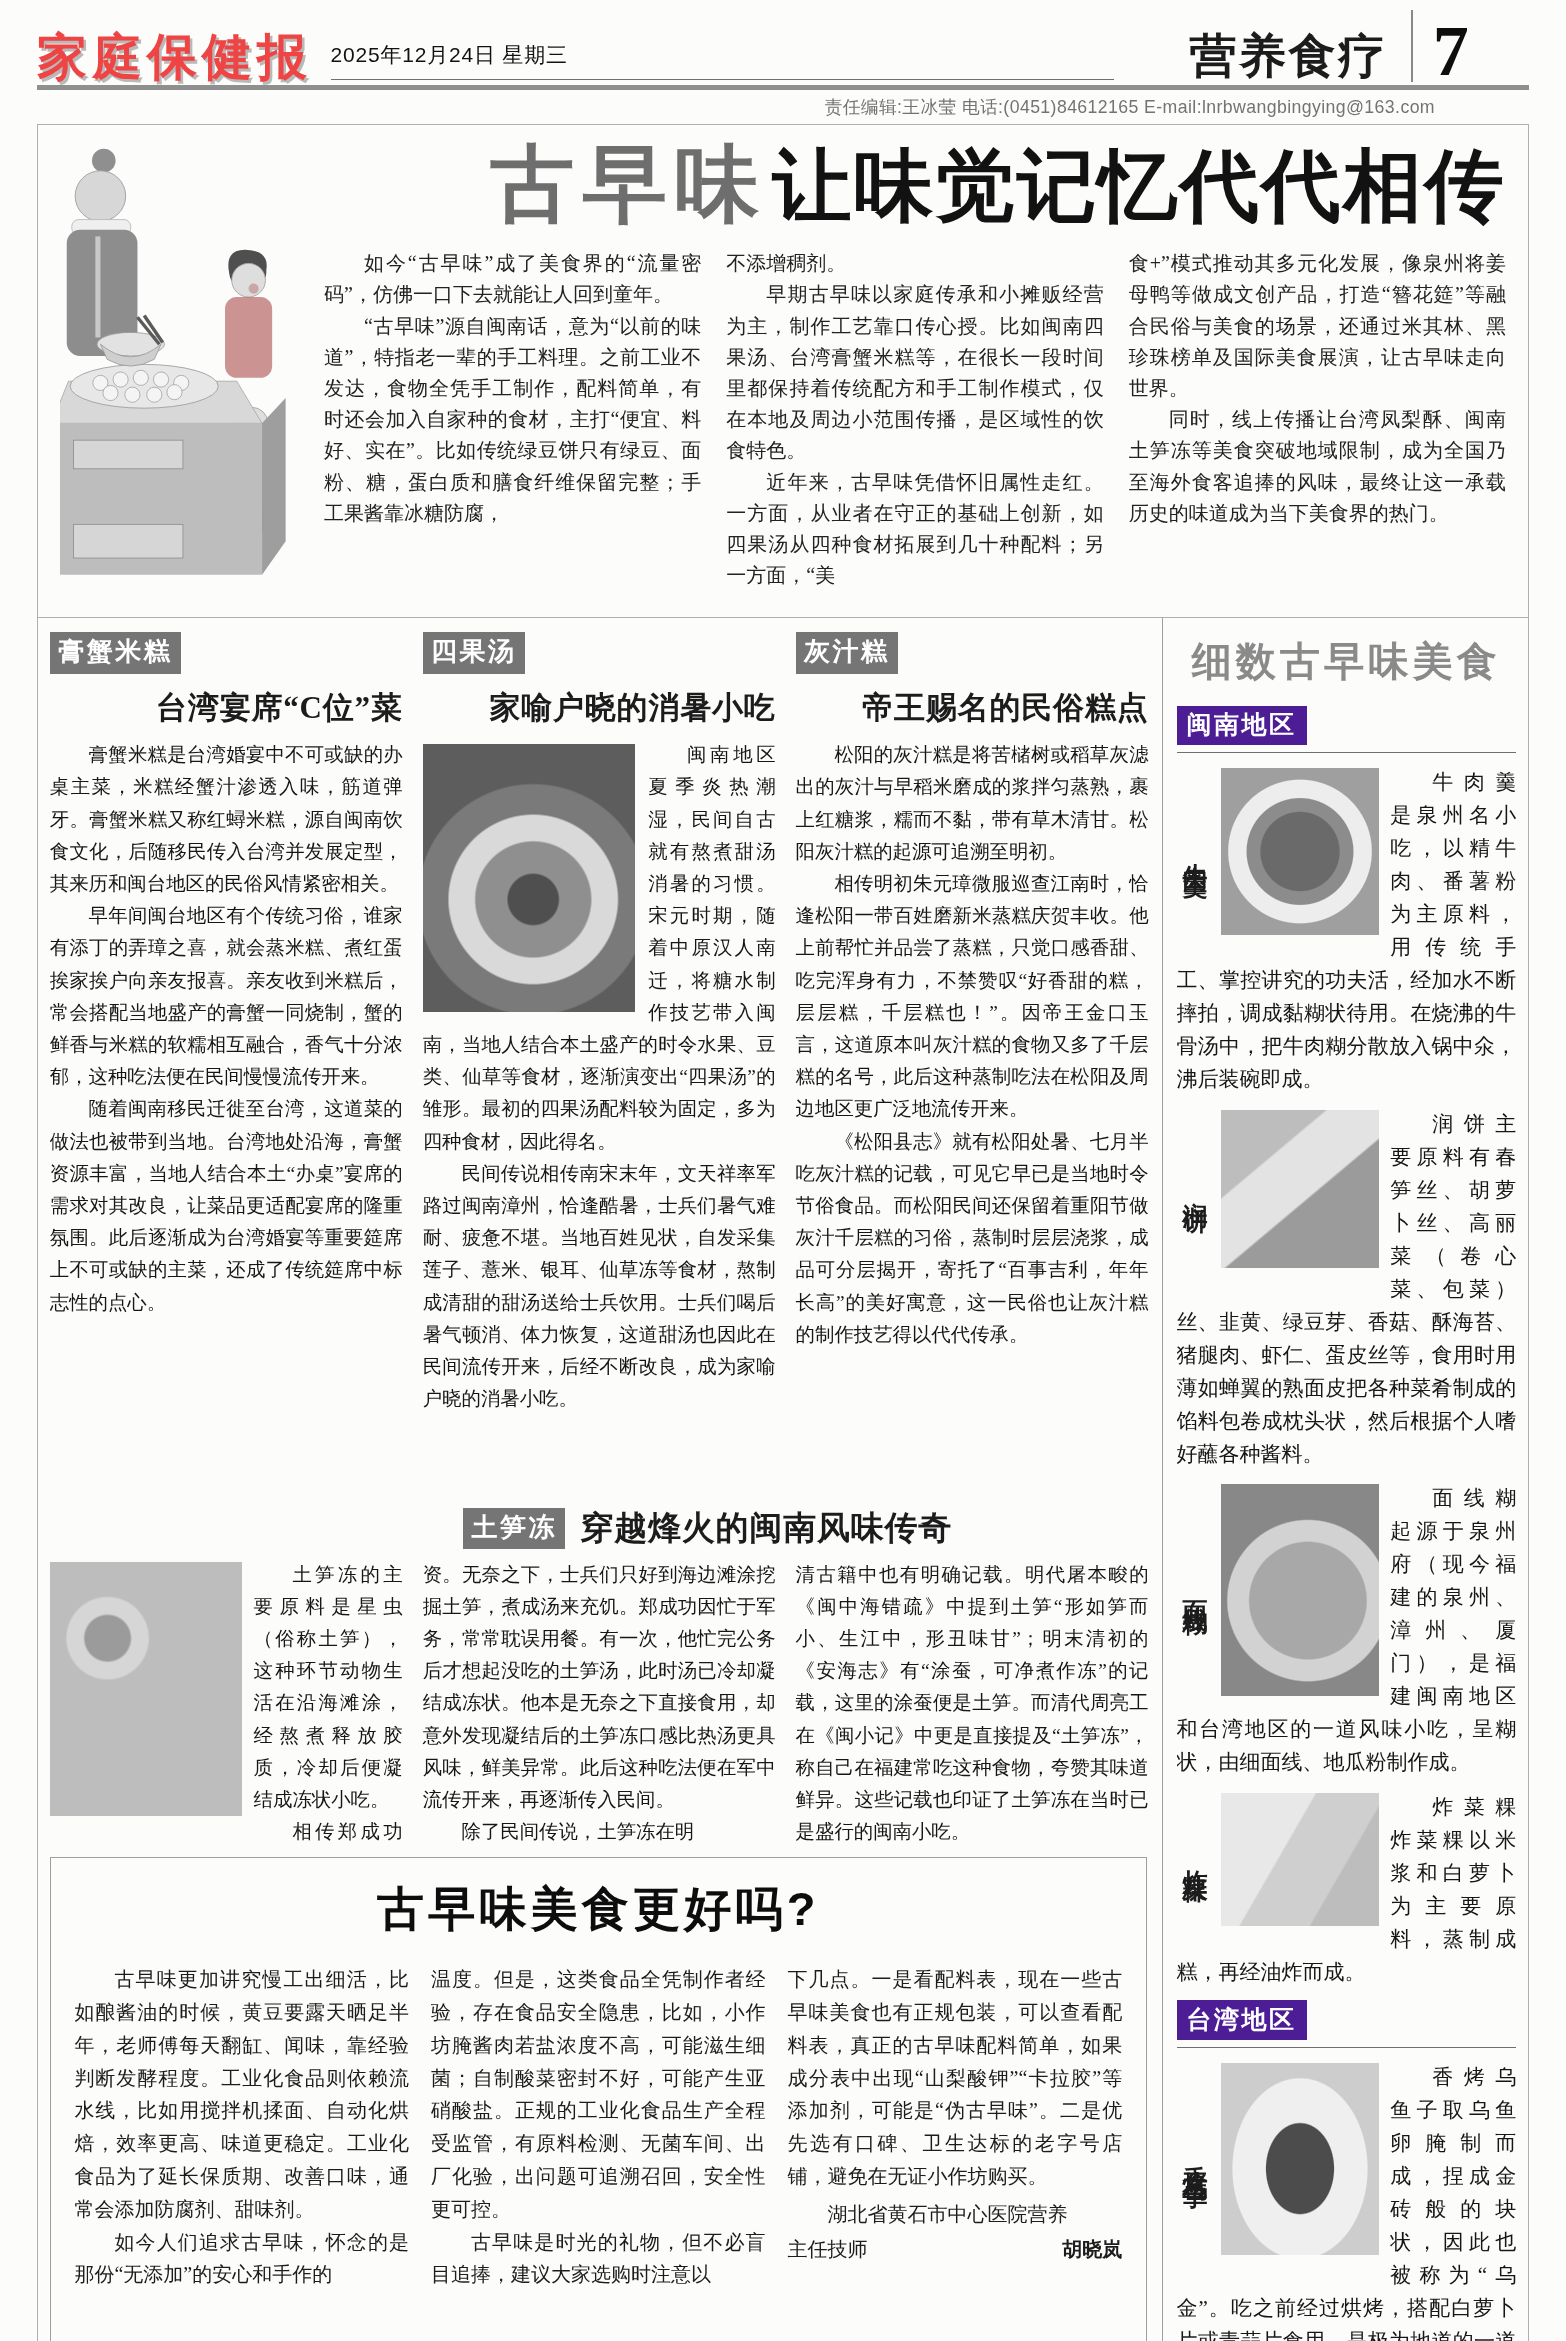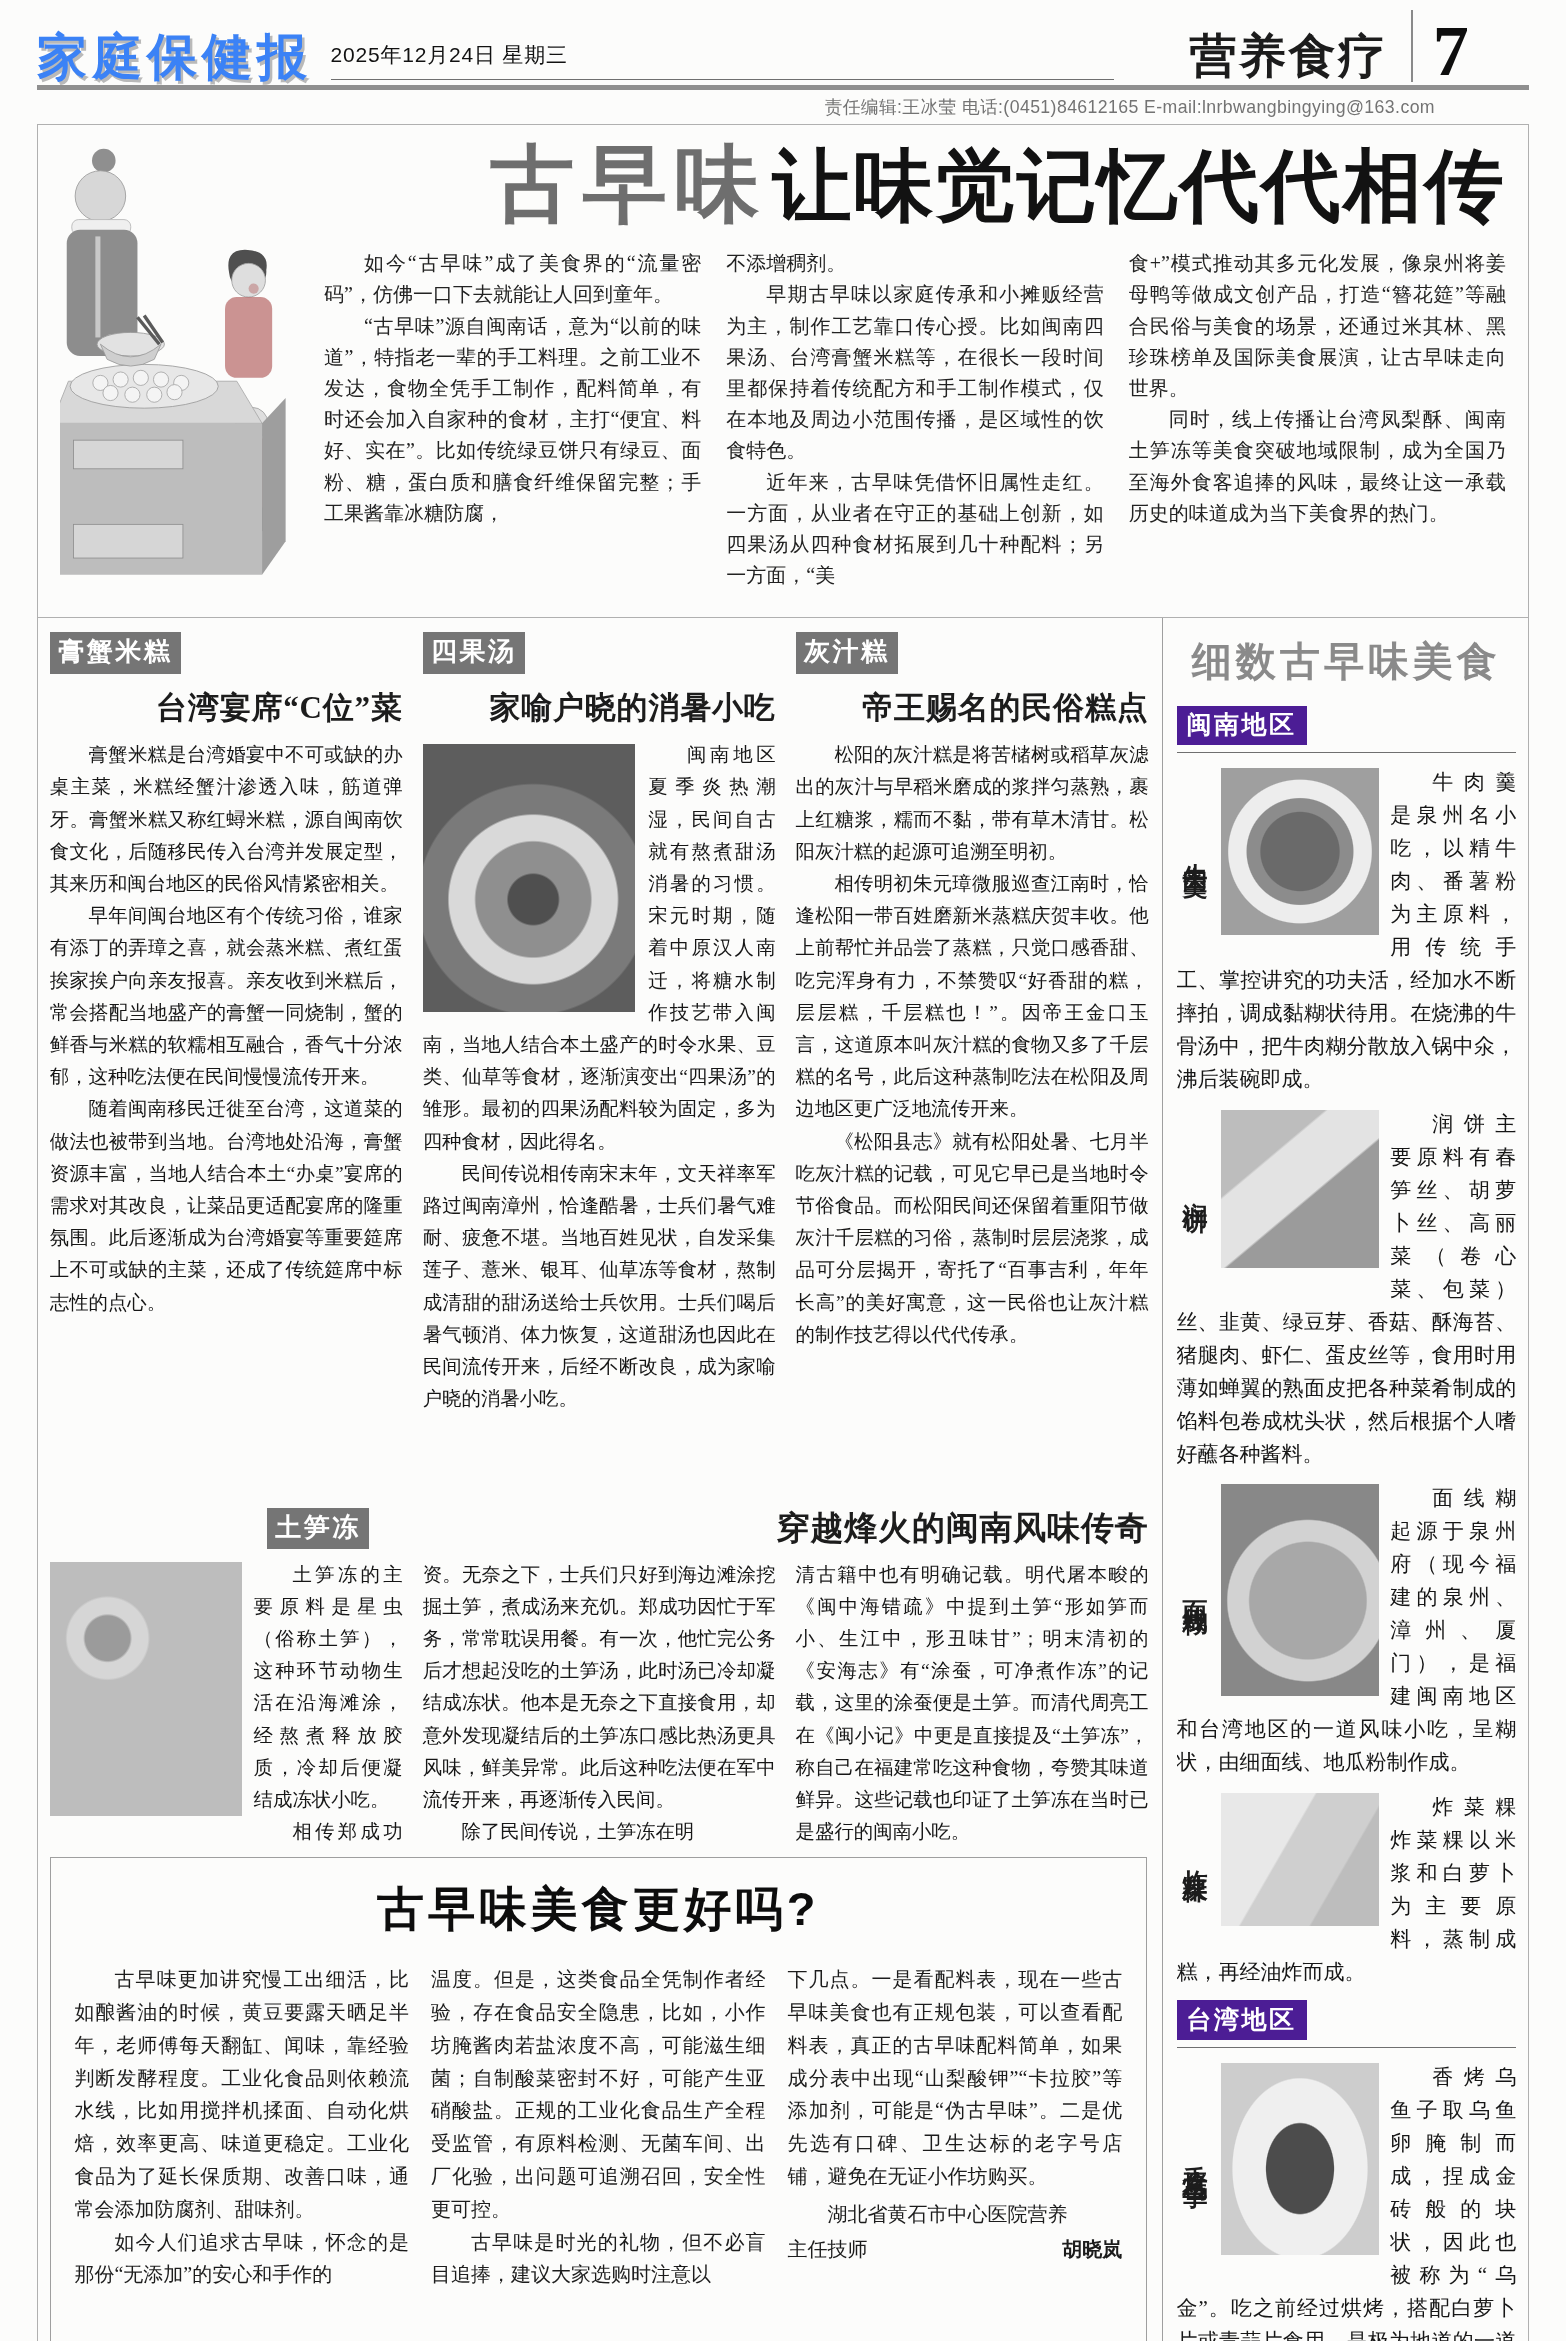--- a/index.html
+++ b/index.html
@@ -1,20 +1,20 @@
 <!DOCTYPE html>
 <html style="font-size:13.5px"><head>
 <meta charset="utf-8">
 <style>
   html,body{margin:0;padding:0;background:#e9e9e7;}
   .page{position:relative;width:1566px;height:2342px;background:#fcfcfb;box-sizing:border-box;
         padding:10px 37px 8.4px;overflow:hidden;font-family:"Liberation Serif","DejaVu Serif",serif;color:#1c1c1c;}
   
   .masthead{display:flex;align-items:flex-end;height:72px;}
-  .paper-name{font-size:50px;font-weight:900;letter-spacing:5px;color:#3b82f6;
+  .paper-name{font-size:50px;font-weight:900;letter-spacing:5px;color:#ef4444;
               text-shadow:2.5px 2.5px 0 #b9b9b9;white-space:nowrap;line-height:1;}
   .date-block{flex:0 0 783px;margin:0 76px 1.7px 18.5px;border-bottom:1.7px solid #6f6f6f;padding-bottom:10px;}
   .date-text{font-family:"Liberation Sans","DejaVu Sans",sans-serif;font-size:21px;color:#111;letter-spacing:0.8px;}
   .section-name{font-size:47px;font-weight:900;letter-spacing:2.5px;white-space:nowrap;line-height:1;margin-bottom:1.7px;}
   .vdivider{width:1.7px;height:72px;background:#8a8a8a;margin:0 20px 0 23.6px;}
   .page-num{font-size:72px;font-weight:900;line-height:0.85;color:#0e0e0e;}
   .thick-rule{height:4.2px;background:#8f8f8f;margin-top:3.4px;}
   .editor-line{text-align:right;padding:5.9px 94px 5px 0;font-family:"Liberation Sans","DejaVu Sans",sans-serif;
                font-size:17.7px;color:#737373;letter-spacing:0.4px;}
   
@@ -40,21 +40,21 @@
   .article-col{flex:1;min-width:0;}
   .tag{display:inline-block;background:#757575;color:#fff;font-family:"Liberation Sans","DejaVu Sans",sans-serif;
        font-weight:bold;font-size:26px;letter-spacing:2.5px;padding:2.5px 8.4px 4.2px;}
   .article-title{font-size:31px;font-weight:900;text-align:right;margin:13.5px 0 10px;letter-spacing:0.8px;}
   .body-text{font-size:19.4px;line-height:1.66;text-align:justify;margin:0;color:#161616;}
   .photo{background:#c9c9c9;}
   .photo-sgt{float:left;width:212px;height:268px;margin:5px 13.5px 6.7px 0;
      background:radial-gradient(circle at 52% 58%,#4f4f4f 0 13%,#8f8f8f 14% 30%,#d9d9d9 31% 44%,#7a7a7a 45% 60%,#5d5d5d 61% 100%);}
   
   .tusun-section{height:340px;overflow:hidden;margin-top:5px;}
-  .tusun-head{display:flex;align-items:center;justify-content:space-between;gap:15px;margin-left:217px;height:47px;}
+  .tusun-head{display:flex;align-items:center;justify-content:center;gap:15px;margin-left:217px;height:47px;}
   .tusun-title{font-size:33px;font-weight:900;letter-spacing:0.8px;}
   .tusun-cols{display:flex;gap:20px;margin-top:6.7px;}
   .t-col{flex:1;min-width:0;}
   .photo-tusun{float:left;width:192px;height:254px;margin:3.4px 11.8px 6.7px 0;
      background:radial-gradient(circle at 30% 30%,#9b9b9b 0 10%,#d6d6d6 11% 18%,#bdbdbd 19% 100%),#c4c4c4;}
   
   .quiz-box{border:0.8px solid #9f9f9f;margin:11.8px 1.7px 15px 0;box-sizing:border-box;height:538px;
             padding:17px 23.6px 8.4px;overflow:hidden;}
   .quiz-title{text-align:center;font-family:"Liberation Sans","DejaVu Sans",sans-serif;font-weight:900;
               font-size:47px;letter-spacing:4.2px;margin:3.4px 0 22px;color:#0d0d0d;}

